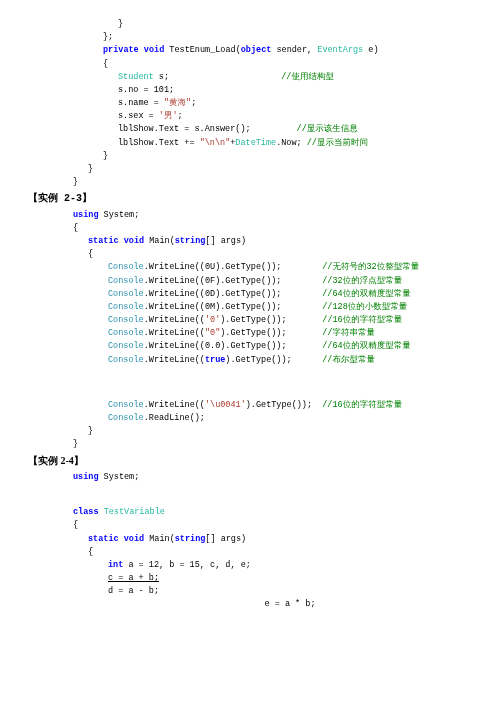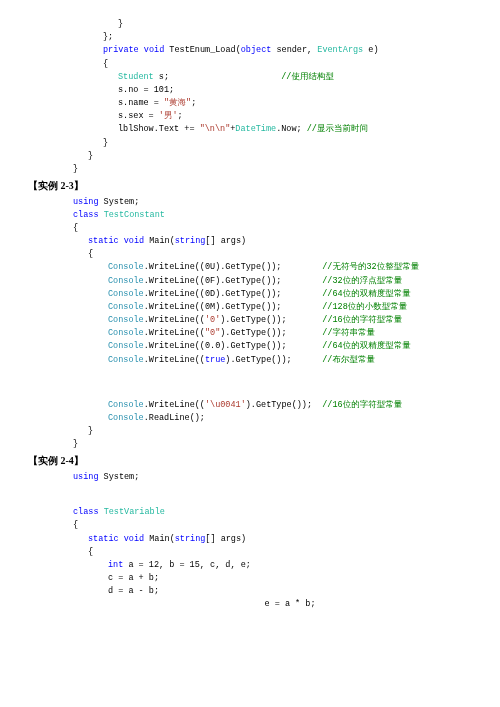--- a/index.html
+++ b/index.html
@@ -7,46 +7,46 @@
     padding: 18px 28px;
     width: 500px;
     box-sizing: border-box;
     background: #fff;
     font-family: "Courier New", Consolas, monospace;
     font-size: 8.5px;
     line-height: 1.55;
     color: #000;
   }
   .line { white-space: pre; display: block; }
-  .kw   { color: #0000ff; }
+  .kw   { color: #0000ff; font-weight: bold; }
   .type { color: #2b91af; }
   .typeG{ color: #26b9a1; text-align: right; }
   .str  { color: #ac3b2f; }
   .cmt  { color: #008000; }
   .hdr  { font-family: SimSun, "Songti SC", serif; font-weight: bold; font-size: 10px; color: #000; display:block; white-space: pre; margin: 2px 0;}
 </style>
 </head>
 <body>
 
 <div id="code-root">
     <span class="line" style="padding-left: 90px;"><span>}</span></span>
     <span class="line" style="padding-left: 75px;"><span>};</span></span>
     <span class="line" style="padding-left: 75px;"><span class="kw">private</span><span> </span><span class="kw">void</span><span> TestEnum_Load(</span><span class="kw">object</span><span> sender, </span><span class="typeG">EventArgs</span><span> e)</span></span>
     <span class="line" style="padding-left: 75px;"><span>{</span></span>
     <span class="line" style="padding-left: 90px;"><span class="typeG">Student</span><span> s;                      </span><span class="cmt">//使用结构型</span></span>
     <span class="line" style="padding-left: 90px;"><span>s.no = 101;</span></span>
     <span class="line" style="padding-left: 90px;"><span>s.name = </span><span class="str">"黄海"</span><span>;</span></span>
     <span class="line" style="padding-left: 90px;"><span>s.sex = </span><span class="str">'男'</span><span>;</span></span>
+    <span class="line" style="padding-left: 90px;"><span>lblShow.Text = s.Answer();         </span><span class="cmt">//显示该生信息</span></span>
     <span class="line" style="padding-left: 90px;"><span>lblShow.Text += </span><span class="str">"\n\n"</span><span>+</span><span class="typeG">DateTime</span><span>.Now; </span><span class="cmt">//显示当前时间</span></span>
     <span class="line" style="padding-left: 75px;"><span>}</span></span>
     <span class="line" style="padding-left: 60px;"><span>}</span></span>
     <span class="line" style="padding-left: 45px;"><span>}</span></span>
-    <span class="hdr" style="padding-left: 0px;"><span>【实例 2-3】</span></span>
+    <span class="hdr" style="padding-left: 0px; font-family: Liberation Mono, monospace;"><span>【实例 2-3】</span></span>
     <span class="line" style="padding-left: 45px;"><span class="kw">using</span><span> System;</span></span>
-    <span class="line" style="padding-left: 45px;"><span class="kw">class</span><span> </span><span class="typeG">TestConstant</span></span>
     <span class="line" style="padding-left: 45px;"><span>{</span></span>
     <span class="line" style="padding-left: 60px;"><span class="kw">static</span><span> </span><span class="kw">void</span><span> Main(</span><span class="kw">string</span><span>[] args)</span></span>
     <span class="line" style="padding-left: 60px;"><span>{</span></span>
     <span class="line" style="padding-left: 80px;"><span class="type">Console</span><span>.WriteLine((0U).GetType());        </span><span class="cmt">//无符号的32位整型常量</span></span>
     <span class="line" style="padding-left: 80px;"><span class="type">Console</span><span>.WriteLine((0F).GetType());        </span><span class="cmt">//32位的浮点型常量</span></span>
     <span class="line" style="padding-left: 80px;"><span class="type">Console</span><span>.WriteLine((0D).GetType());        </span><span class="cmt">//64位的双精度型常量</span></span>
     <span class="line" style="padding-left: 80px;"><span class="type">Console</span><span>.WriteLine((0M).GetType());        </span><span class="cmt">//128位的小数型常量</span></span>
     <span class="line" style="padding-left: 80px;"><span class="type">Console</span><span>.WriteLine((</span><span class="str">'0'</span><span>).GetType());       </span><span class="cmt">//16位的字符型常量</span></span>
     <span class="line" style="padding-left: 80px;"><span class="type">Console</span><span>.WriteLine((</span><span class="str">"0"</span><span>).GetType());       </span><span class="cmt">//字符串常量</span></span>
     <span class="line" style="padding-left: 80px;"><span class="type">Console</span><span>.WriteLine((0.0).GetType());       </span><span class="cmt">//64位的双精度型常量</span></span>
@@ -55,16 +55,16 @@
     <span class="line" style="padding-left: 80px;"><span class="type">Console</span><span>.ReadLine();</span></span>
     <span class="line" style="padding-left: 60px;"><span>}</span></span>
     <span class="line" style="padding-left: 45px;"><span>}</span></span>
     <span class="hdr" style="padding-left: 0px;"><span>【实例 2-4】</span></span>
     <span class="line" style="padding-left: 45px;"><span class="kw">using</span><span> System;</span></span>
     <span class="line" style="padding-left: 45px; margin-top: 22px;"><span class="kw">class</span><span> </span><span class="typeG">TestVariable</span></span>
     <span class="line" style="padding-left: 45px;"><span>{</span></span>
     <span class="line" style="padding-left: 60px;"><span class="kw">static</span><span> </span><span class="kw">void</span><span> Main(</span><span class="kw">string</span><span>[] args)</span></span>
     <span class="line" style="padding-left: 60px;"><span>{</span></span>
     <span class="line" style="padding-left: 80px;"><span class="kw">int</span><span> a = 12, b = 15, c, d, e;</span></span>
-    <span class="line" style="padding-left: 80px;"><span>c = a + b;</span></span>
+    <span class="line" style="padding-left: 80px; text-decoration: underline;"><span>c = a + b;</span></span>
     <span class="line" style="padding-left: 80px;"><span>d = a - b;</span></span>
     <span class="line" style="padding-left: 80px; text-align: center;"><span>e = a * b;</span></span>
   </div>
 
 </body></html>

